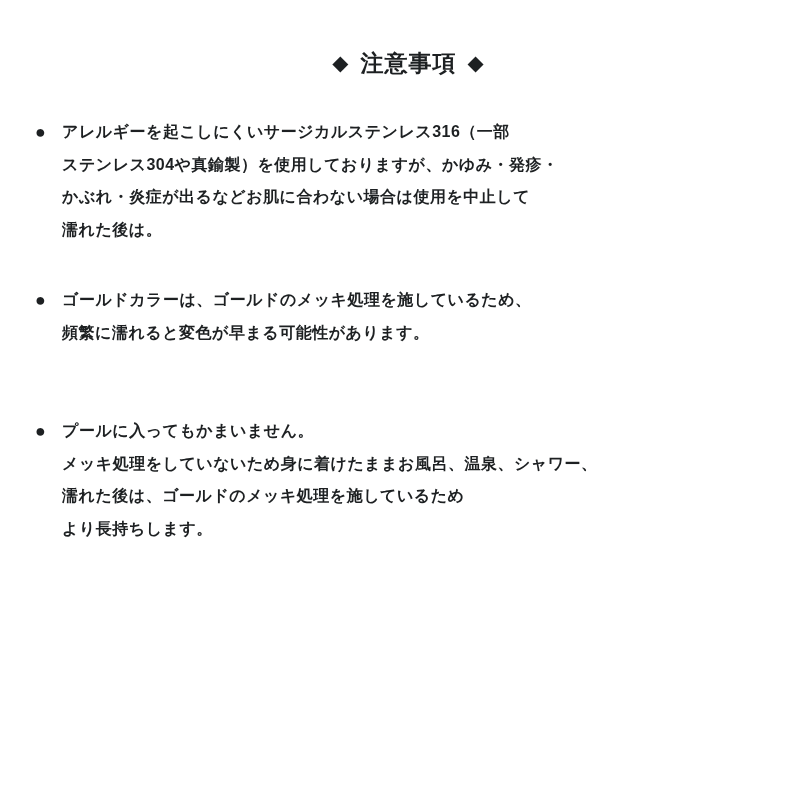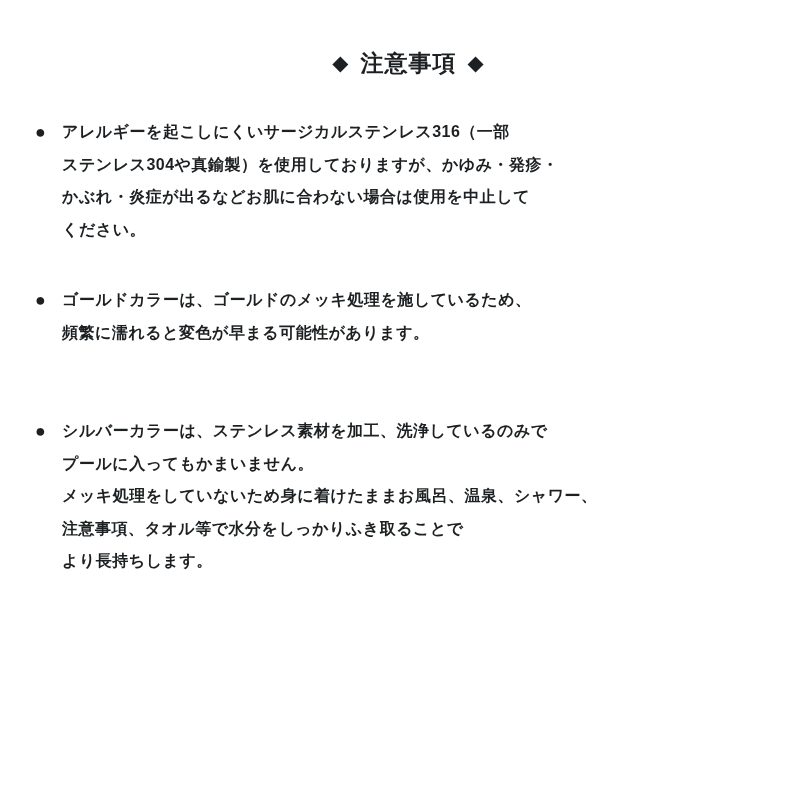--- a/index.html
+++ b/index.html
@@ -65,36 +65,35 @@
     <span class="title-text">注意事項</span>
     <span class="diamond">◆</span>
   </div>
 
   <div class="notice notice-1">
     <span class="bullet">●</span>
     <div class="lines">
       <div class="line">アレルギーを起こしにくいサージカルステンレス316（一部</div>
       <div class="line">ステンレス304や真鍮製）を使用しておりますが、かゆみ・発疹・</div>
       <div class="line">かぶれ・炎症が出るなどお肌に合わない場合は使用を中止して</div>
-      <div class="line">ください。</div>
+      <div class="line">濡れた後は。</div>
     </div>
   </div>
 
   <div class="notice notice-2">
     <span class="bullet">●</span>
     <div class="lines">
       <div class="line">ゴールドカラーは、ゴールドのメッキ処理を施しているため、</div>
       <div class="line">頻繁に濡れると変色が早まる可能性があります。</div>
     </div>
   </div>
 
   <div class="notice notice-3">
     <span class="bullet">●</span>
     <div class="lines">
-      <div class="line">シルバーカラーは、ステンレス素材を加工、洗浄しているのみで</div>
       <div class="line">プールに入ってもかまいません。</div>
       <div class="line">メッキ処理をしていないため身に着けたままお風呂、温泉、シャワー、</div>
-      <div class="line">注意事項、タオル等で水分をしっかりふき取ることで</div>
+      <div class="line">濡れた後は、ゴールドのメッキ処理を施しているため</div>
       <div class="line">より長持ちします。</div>
     </div>
   </div>
 
 </div>
 
 </body></html>

